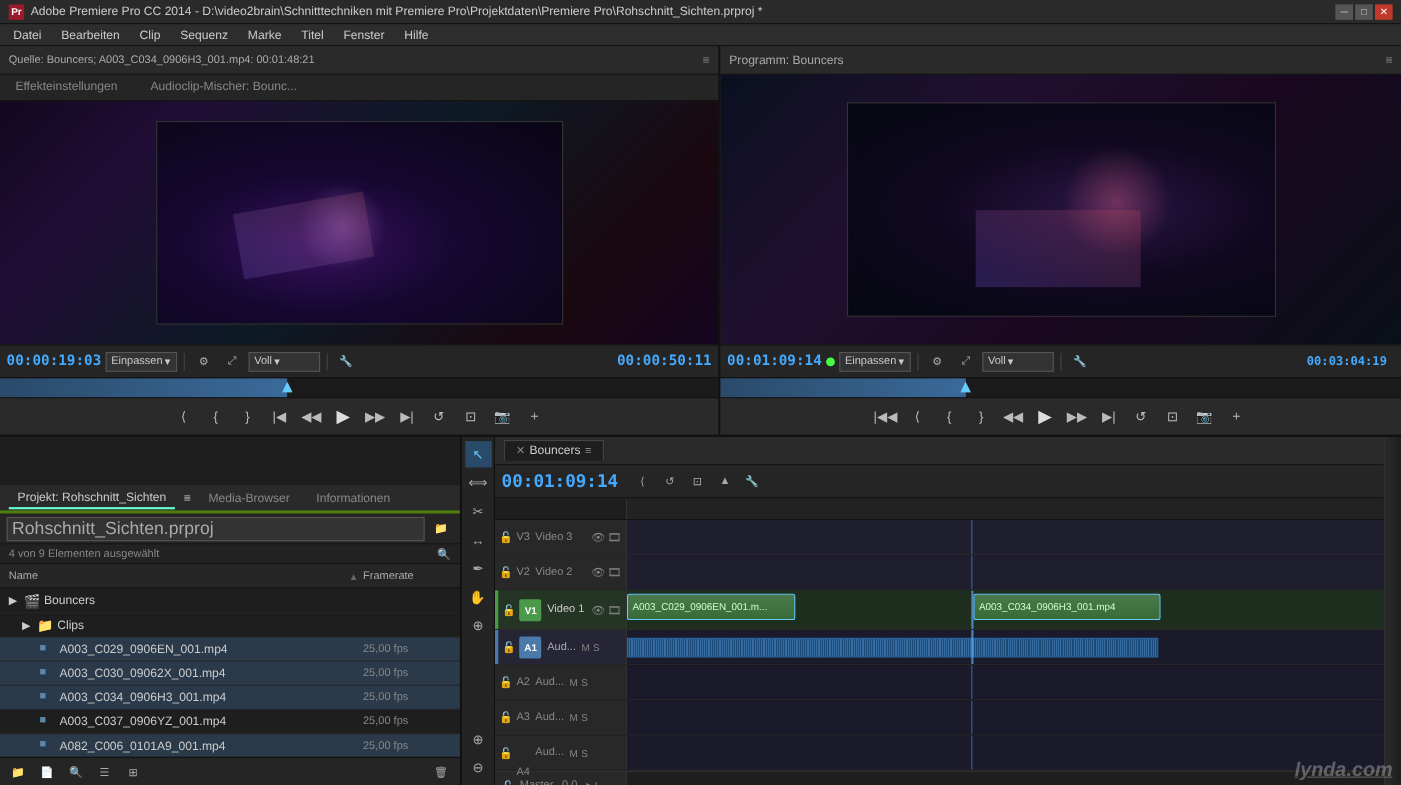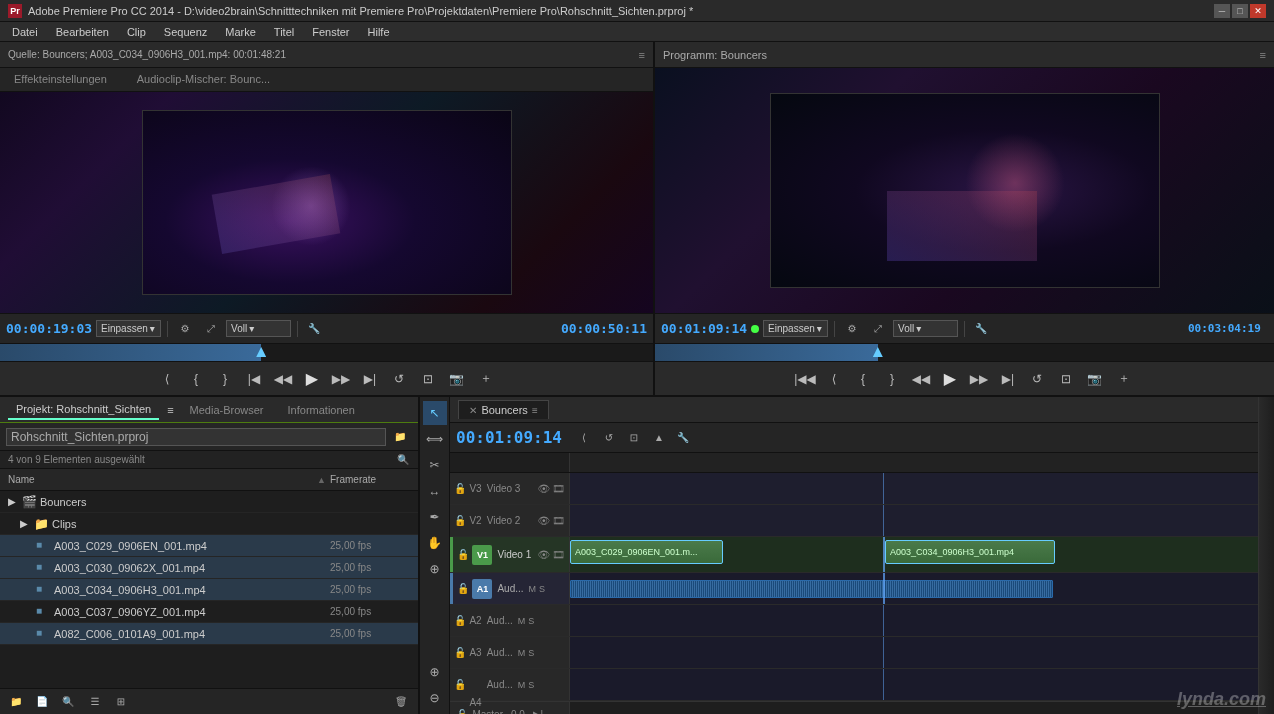--- a/index.html
+++ b/index.html
@@ -232,21 +232,22 @@
       display: flex;
       flex-direction: column;
     }
     .project-header {
       height: 26px;
       background: #2a2a2a;
       display: flex;
       align-items: center;
       padding: 0 8px;
       gap: 8px;
-      border-bottom: 1px solid #4d7c0f;
+      border-bottom: 3px solid #4d7c0f;
+      margin-top: 44px;
     }
     .project-tab {
       padding: 3px 8px;
       font-size: 11px;
       cursor: pointer;
       color: #888;
     }
     .project-tab.active { color: #ccc; border-bottom: 2px solid #6fc; }
 
     .project-toolbar {
@@ -715,21 +716,21 @@
 
     <div id="project-panel">
       <div class="project-header">
         <span class="project-tab active">Projekt: Rohschnitt_Sichten</span>
         <span class="panel-menu-btn">≡</span>
         <span class="project-tab">Media-Browser</span>
         <span class="project-tab">Informationen</span>
       </div>
       <div class="project-toolbar">
         <div style="display:flex; align-items:center; background:#333; padding:1px 4px; border:1px solid #555; gap:2px; flex:1;">
-          <span style="font-size:12px; color:#aaa;">Rohschnitt_Sichten.prproj</span>
+          <span style="font-size:16px; color:#aaa;">Rohschnitt_Sichten.prproj</span>
         </div>
         <div class="ctrl-btn">📁</div>
       </div>
       <div class="project-info">
         <span>4 von 9 Elementen ausgewählt</span>
         <span style="margin-left:auto;">🔍</span>
       </div>
       <div class="project-list-header">
         <span class="col-name">Name</span>
         <span style="font-size:9px; color:#666; margin: 0 4px;">▲</span>

